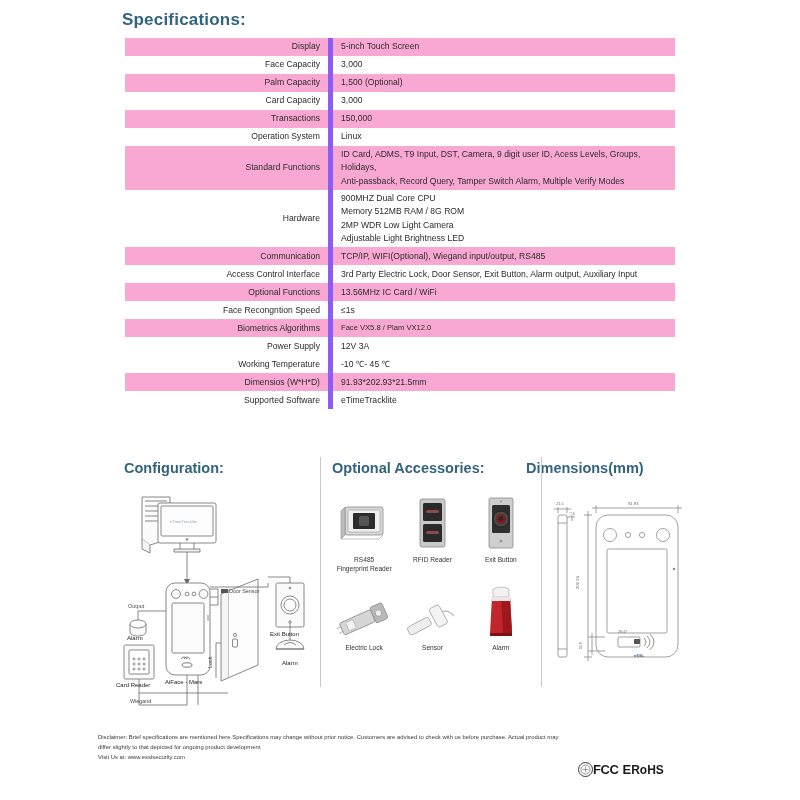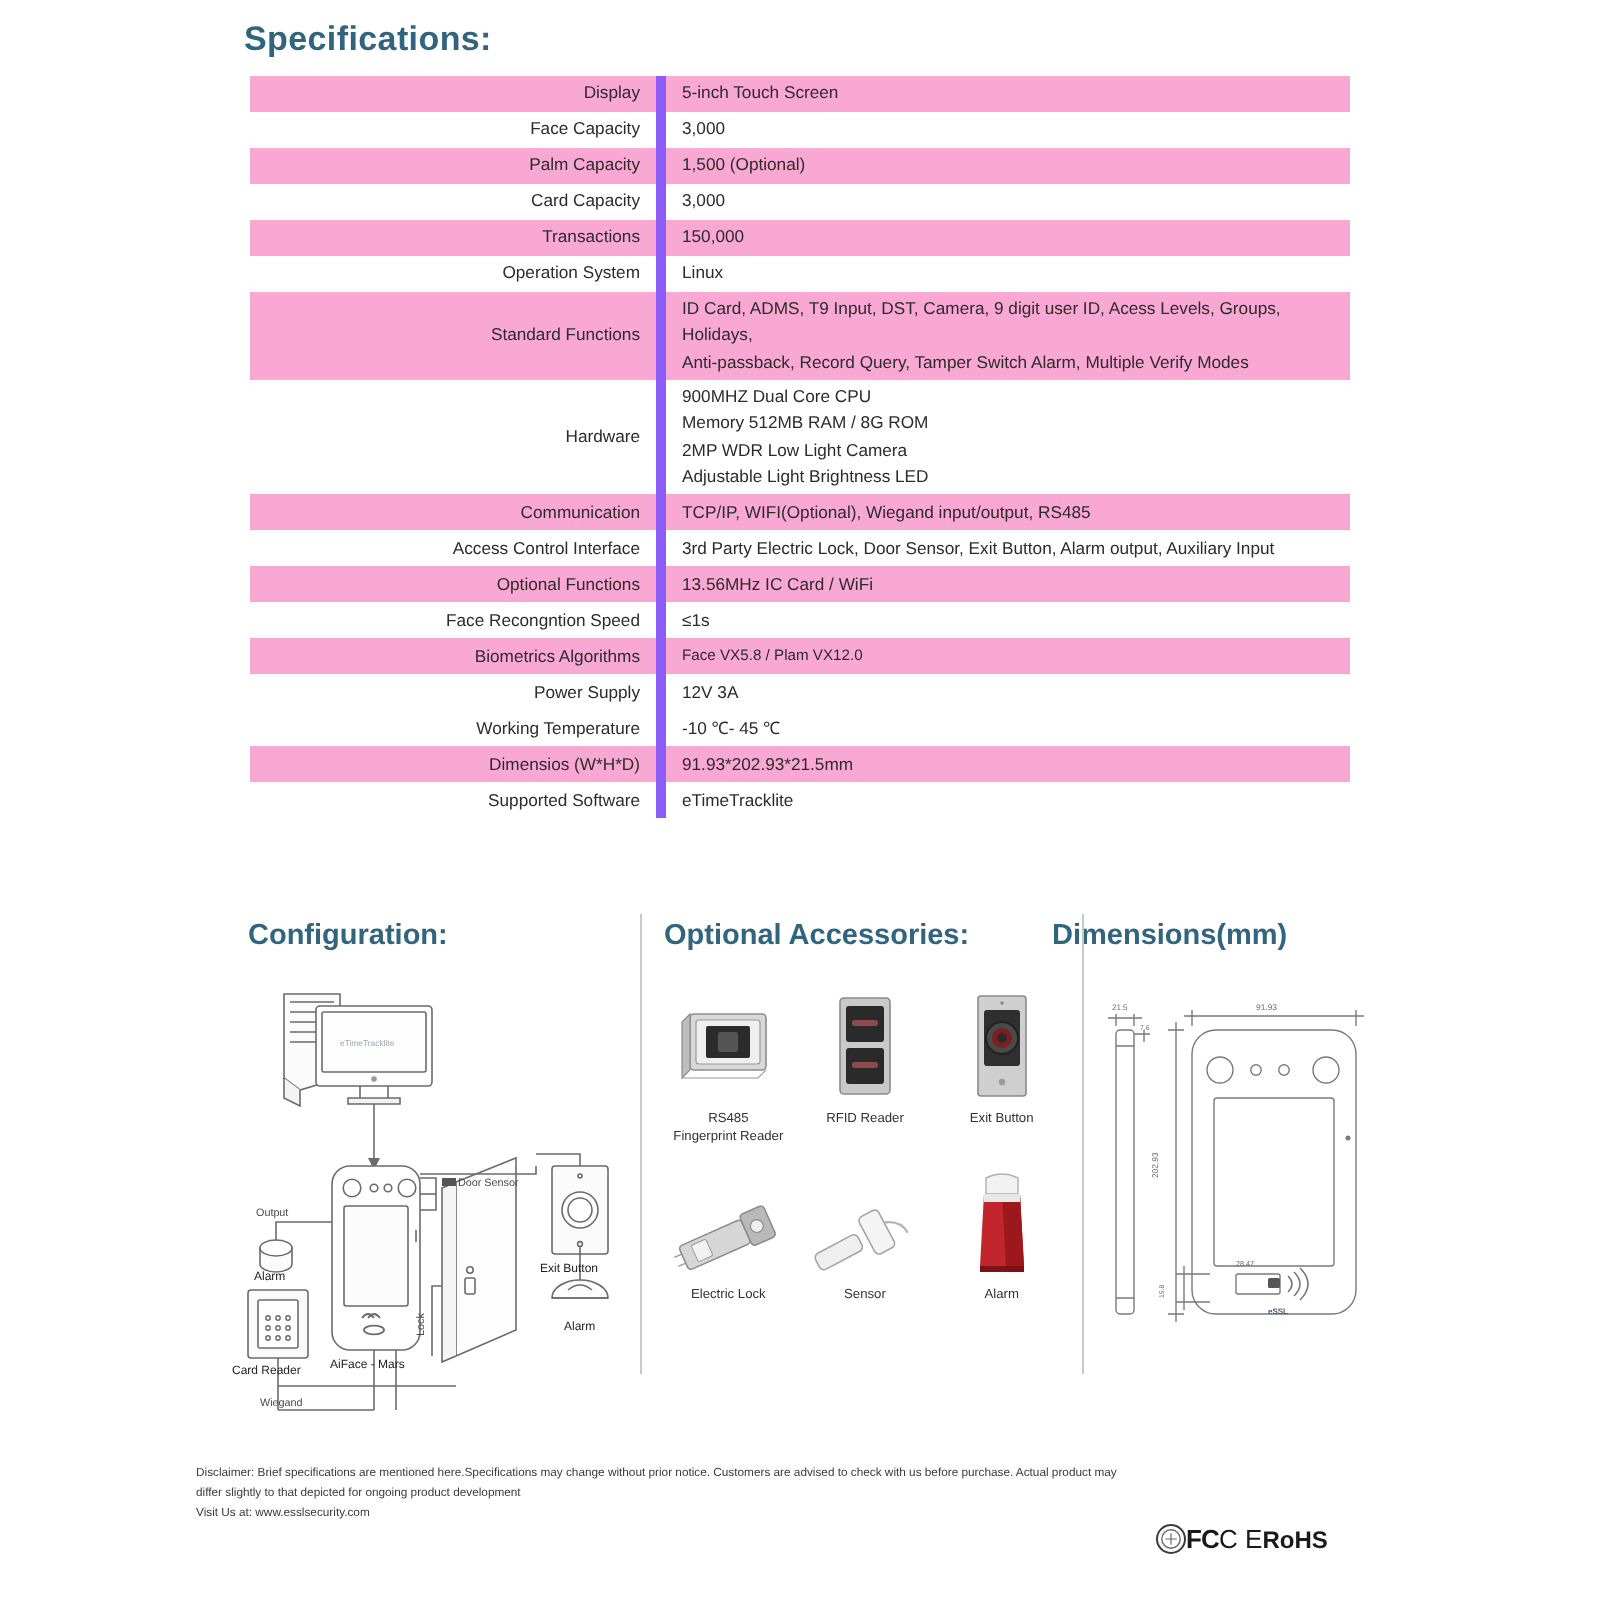--- a/index.html
+++ b/index.html
@@ -73,21 +73,21 @@
 
   
   .footer{position:absolute;left:98px;top:733px;width:610px;}
   .disc{font-size:5.9px;color:#3a3a3a;line-height:1.62;}
   .visit{font-size:5.9px;color:#3a3a3a;margin-top:2px;}
   .certs{
     position:absolute;left:578px;top:762px;
     display:flex;align-items:center;gap:0;
   }
   .cert-txt{font-size:13px;font-weight:bold;color:#1a1a1a;letter-spacing:-.4px;}
-  .cert-ce{font-size:13px;font-weight:normal;color:#1a1a1a;letter-spacing:0px;}
+  .cert-ce{font-size:13px;font-weight:bold;color:#1a1a1a;letter-spacing:0px;}
   .cert-rohs{font-size:12px;font-weight:bold;color:#1a1a1a;}
 </style>
 </head>
 <body>
 
 <div class="page">
 
   <div class="spec-title">Specifications:</div>
   <table class="spec-table">
     <tbody id="spec-body">

